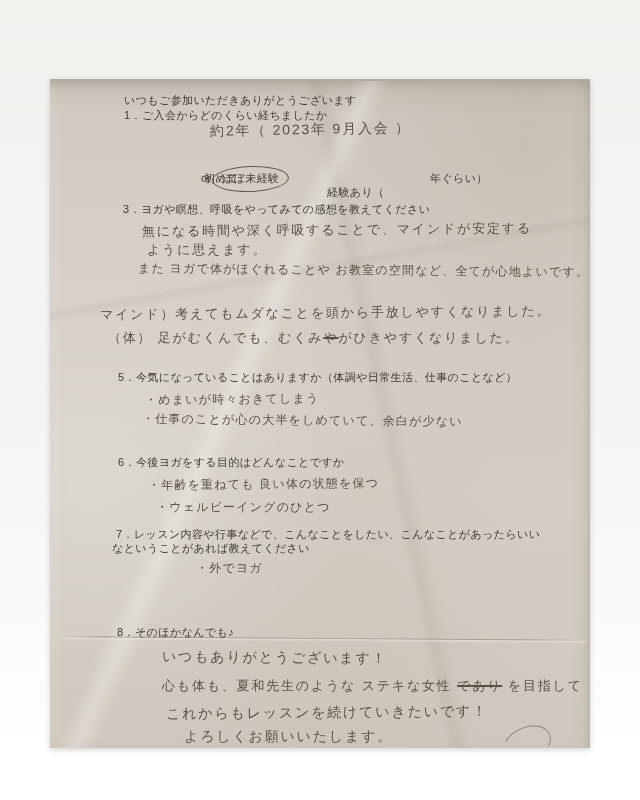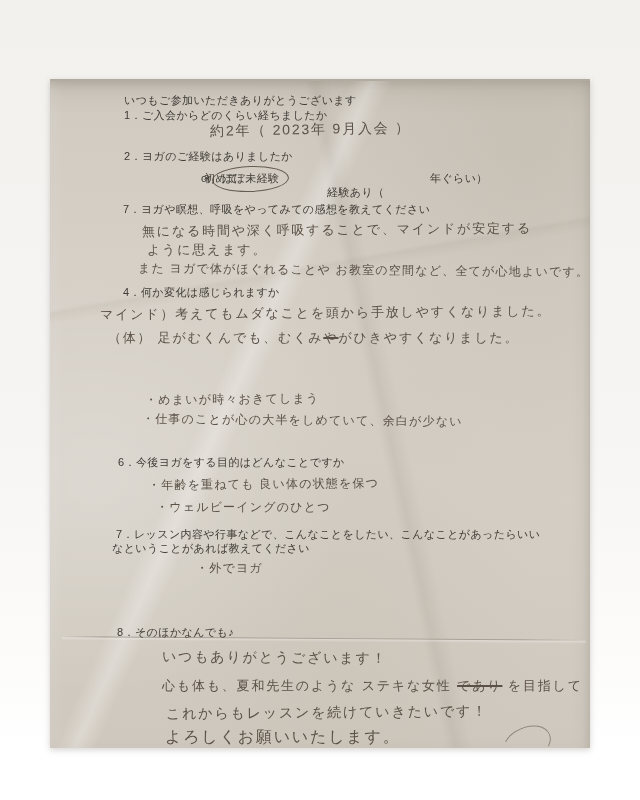--- a/index.html
+++ b/index.html
@@ -61,53 +61,52 @@
 </head>
 <body>
 
 <div class="paper">
 
   <div class="print" style="left:74px;top:12px;">いつもご参加いただきありがとうございます</div>
 
   <div class="print" style="left:74px;top:27px;">1．ご入会からどのくらい経ちましたか</div>
   <div class="hand r-n1" style="left:160px;top:41px;font-size:14px;">約2年（ 2023年 9月入会 ）</div>
 
-  <div class="print" style="left:74px;top:68px;">2．ヨガのご経験はありましたか</div>
   <div class="print" style="left:114px;top:90px;margin-left:40px;">初めて</div>
   <div class="print" style="left:151px;top:90px;">or</div>
   <div class="print" style="left:172px;top:90px;">ほぼ未経験</div>
   <div class="circle-mark"></div>
   <div class="print" style="left:277px;top:104px;">経験あり（</div>
   <div class="print" style="left:380px;top:90px;">年ぐらい）</div>
 
-  <div class="print" style="left:73px;top:121px;">7．ヨガや瞑想、呼吸をやってみての感想を教えてください</div>
+  <div class="print" style="left:73px;top:121px;">3．ヨガや瞑想、呼吸をやってみての感想を教えてください</div>
   <div class="hand r-n05" style="left:92px;top:141px;">無になる時間や深く呼吸することで、マインドが安定する</div>
   <div class="hand" style="left:97px;top:161px;">ように思えます。</div>
   <div class="hand small r-05" style="left:88px;top:182px;">また ヨガで体がほぐれることや お教室の空間など、全てが心地よいです。</div>
 
-  <div class="print" style="left:73px;top:204px;">4．何か変化は感じられますか</div>
   <div class="hand r-n05" style="left:50px;top:224px;">マインド）考えてもムダなことを頭から手放しやすくなりました。</div>
   <div class="hand" style="left:58px;top:249px;">
     <span>（体） 足がむくんでも、むくみ</span><span class="struck">や</span><span>がひきやすくなりました。</span>
   </div>
 
+  <div class="print" style="left:68px;top:289px;">5．今気になっていることはありますか（体調や日常生活、仕事のことなど）</div>
   <div class="hand small r-n05" style="left:95px;top:311px;">・めまいが時々おきてしまう</div>
   <div class="hand small r-05" style="left:92px;top:332px;">・仕事のことが心の大半をしめていて、余白が少ない</div>
 
   <div class="print" style="left:68px;top:374px;">6．今後ヨガをする目的はどんなことですか</div>
   <div class="hand small r-n05" style="left:98px;top:396px;">・年齢を重ねても 良い体の状態を保つ</div>
   <div class="hand small" style="left:106px;top:419px;">・ウェルビーイングのひとつ</div>
 
   <div class="print" style="left:66px;top:446px;">7．レッスン内容や行事などで、こんなことをしたい、こんなことがあったらいい</div>
   <div class="print" style="left:62px;top:460px;">なということがあれば教えてください</div>
   <div class="hand small" style="left:146px;top:480px;">・外でヨガ</div>
 
   <div class="print" style="left:67px;top:544px;">8．そのほかなんでも♪</div>
   <div class="fold-line"></div>
   <div class="hand r-05" style="left:112px;top:569px;font-size:14px;">いつもありがとうございます！</div>
   <div class="hand" style="left:112px;top:597px;">
     <span>心も体も、夏和先生のような ステキな女性 </span><span class="struck">であり</span><span> を目指して</span>
   </div>
   <div class="hand r-n05" style="left:116px;top:624px;font-size:14px;">これからもレッスンを続けていきたいです！</div>
-  <div class="hand" style="left:115px;top:648px;font-size:16px;">よろしくお願いいたします。</div>
+  <div class="hand" style="left:134px;top:648px;font-size:14px;">よろしくお願いいたします。</div>
 
   <div class="pen-arc"></div>
 </div>
 
 </body></html>

